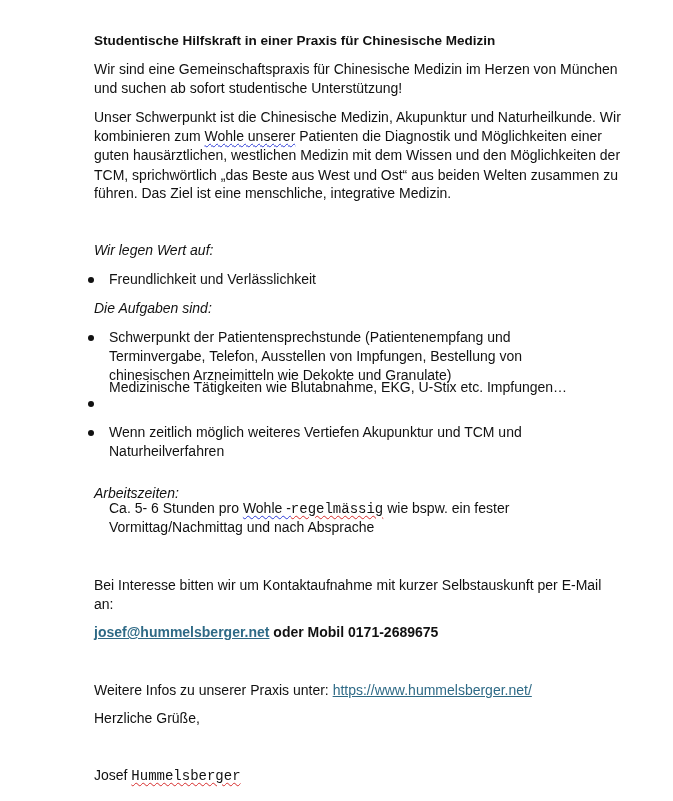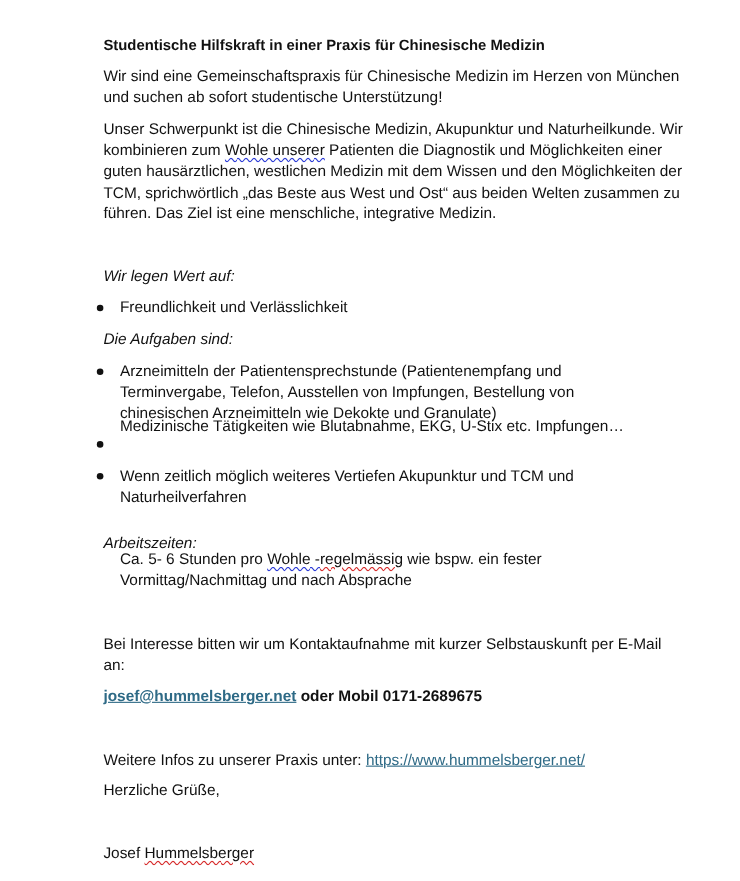--- a/index.html
+++ b/index.html
@@ -7,21 +7,21 @@
          font-family:"Liberation Sans", sans-serif; font-size:14px; color:#111; }
   .page { position:absolute; left:66px; top:0; width:560px; }
   .p { position:absolute; left:0; line-height:19px; white-space:nowrap;margin-left:28px; }
   .title { font-weight:bold; font-size:13.5px; }
   .it { font-style:italic; }
   .bul { position:absolute; left:22px; width:6px; height:6px; border-radius:50%; background:#111; }
   .li { position:absolute; left:43px; line-height:19px; white-space:nowrap; }
   .link { color:#2e6a86; text-decoration:underline; }
   .bold { font-weight:bold; }
   .sq-blue { text-decoration:underline wavy #2b3bd6; text-decoration-thickness:1px; text-underline-offset:2px; }
-  .sq-red { text-decoration:underline wavy #d62b2b; text-decoration-thickness:1px; text-underline-offset:2px; }
+  .sq-red { text-decoration:underline wavy #d62b2b; text-decoration-thickness:1px; text-underline-offset:2px;font-family:Liberation Mono, monospace; }
 </style>
 </head>
 <body>
 
 <div class="page">
   <div class="p title" style="top:31px">Studentische Hilfskraft in einer Praxis für Chinesische Medizin</div>
 
   <div class="p" style="top:60px">Wir sind eine Gemeinschaftspraxis für Chinesische Medizin im Herzen von München</div>
   <div class="p" style="top:79px">und suchen ab sofort studentische Unterstützung!</div>
 
@@ -30,21 +30,21 @@
   <div class="p" style="top:146px">guten hausärztlichen, westlichen Medizin mit dem Wissen und den Möglichkeiten der</div>
   <div class="p" style="top:166px">TCM, sprichwörtlich „das Beste aus West und Ost“  aus beiden Welten zusammen zu</div>
   <div class="p" style="top:184px">führen.  Das Ziel ist eine menschliche, integrative Medizin.</div>
 
   <div class="p it" style="top:241px">Wir legen Wert auf:</div>
   <span class="bul" style="top:277px"></span>
   <div class="li" style="top:270px">Freundlichkeit und Verlässlichkeit</div>
 
   <div class="p it" style="top:299px">Die Aufgaben sind:</div>
   <span class="bul" style="top:335px"></span>
-  <div class="li" style="top:328px">Arzneimitteln der Patientensprechstunde (Patientenempfang und</div>
+  <div class="li" style="top:328px">Schwerpunkt der Patientensprechstunde (Patientenempfang und</div>
   <div class="li" style="top:347px">Terminvergabe, Telefon, Ausstellen von Impfungen, Bestellung von</div>
   <div class="li" style="top:366px">chinesischen Arzneimitteln wie Dekokte und Granulate)</div>
   <span class="bul" style="top:401px"></span>
   <div class="li" style="top:378px">Medizinische Tätigkeiten wie Blutabnahme, EKG, U-Stix etc. Impfungen…</div>
   <span class="bul" style="top:430px"></span>
   <div class="li" style="top:423px">Wenn zeitlich möglich weiteres Vertiefen Akupunktur und TCM und</div>
   <div class="li" style="top:442px">Naturheilverfahren</div>
 
   <div class="p it" style="top:484px">Arbeitszeiten:</div>
   <div class="li" style="top:499px"><span>Ca. 5- 6 Stunden pro </span><span class="sq-blue">Wohle  -</span><span class="sq-red">regelmässig</span><span> wie bspw. ein fester</span></div>

